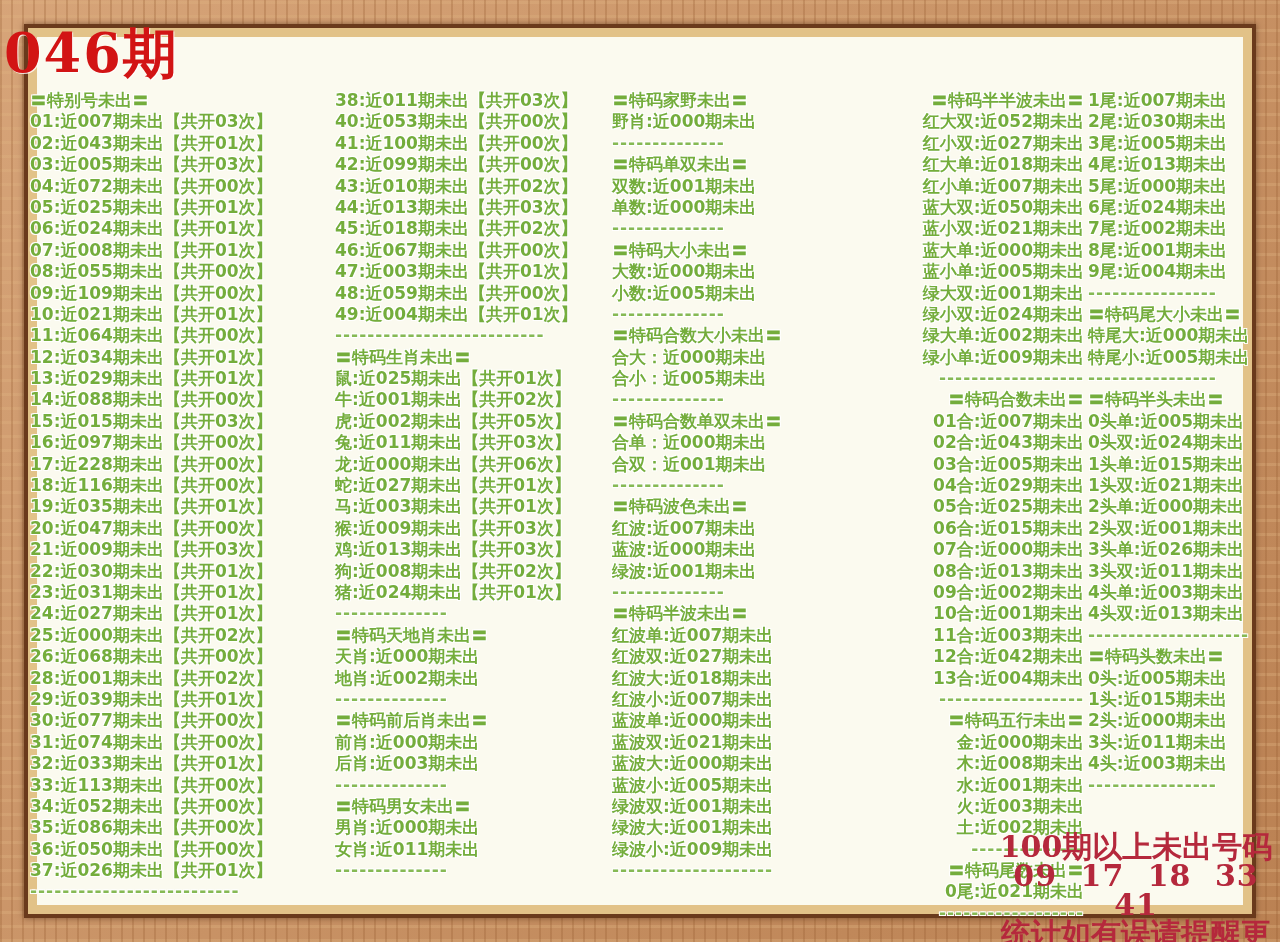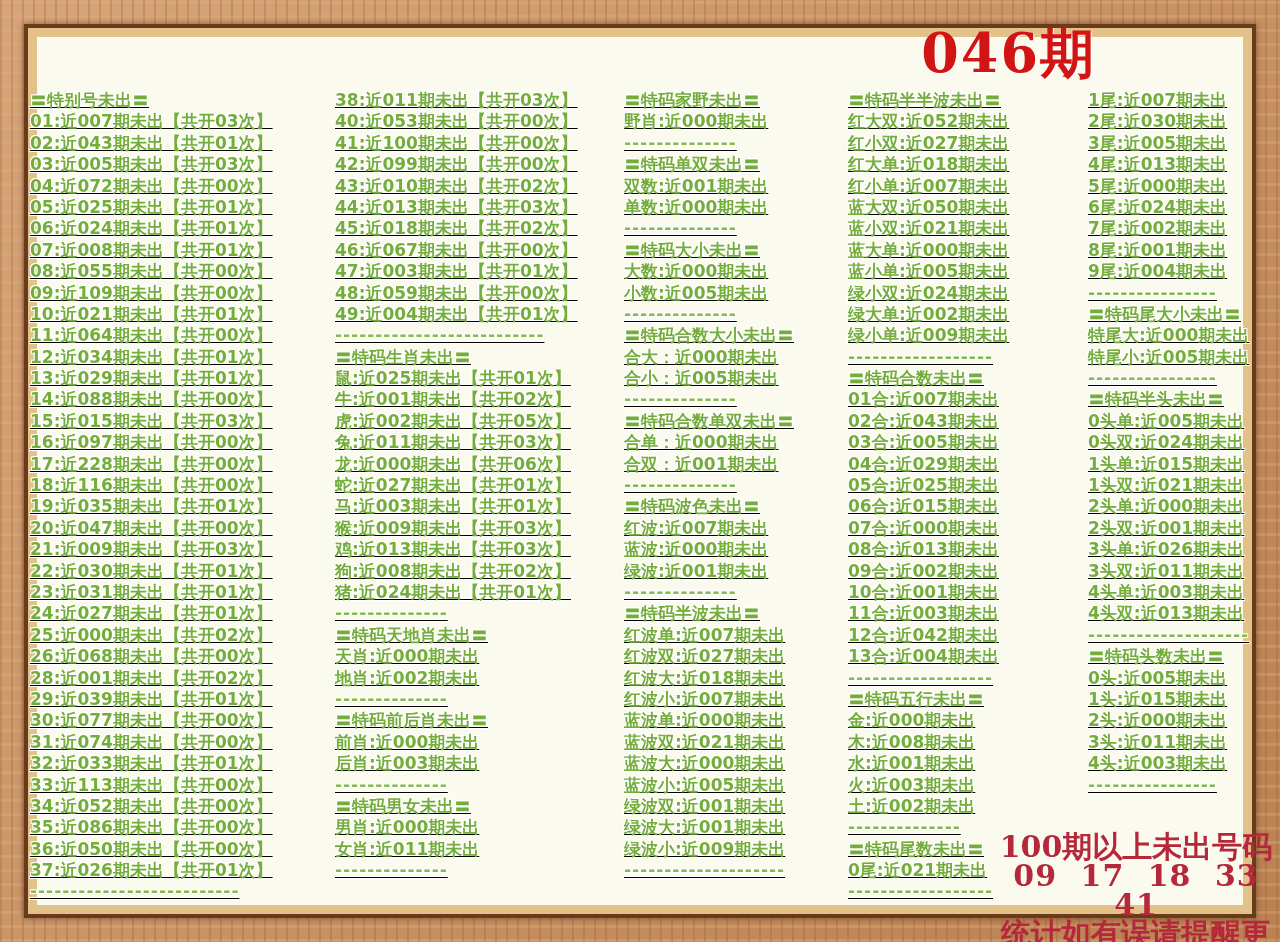--- a/index.html
+++ b/index.html
@@ -23,29 +23,29 @@
     box-shadow:0 0 6px rgba(60,30,10,.55);
   }
   .mat{
     position:absolute;inset:0;
     border:9px solid #e2c288;
     background:#fbfaef;
   }
   
   .overlay{position:absolute;inset:0;}
   .title{
-    position:absolute;top:18px;left:16px;width:1080px;
-    text-align:right;
+    position:absolute;top:18px;left:4px;width:1080px;
+    text-align:left;
     font-size:54px;font-weight:bold;color:#d21414;
     font-family:"DejaVu Serif","DejaVu Sans",serif;
     letter-spacing:2px;
     text-shadow:1px 1px 0 rgba(255,255,255,.8);
   }
   .cols{position:absolute;left:0;top:90px;width:1280px;}
-  .col{position:absolute;top:0;text-decoration:underline;}
+  .col{position:absolute;top:0;}
   .line{
     white-space:nowrap;
     height:21.4px;line-height:21.4px;
     font-size:17px;font-weight:bold;color:#74ad3c;
     text-shadow:-1px -1px 0 #fff,1px -1px 0 #fff,-1px 1px 0 #fff,1px 1px 0 #fff;
   }
   .line.hdr{color:#74ad3c;}
   .line.divline{letter-spacing:1px;color:#86b954;}
   .footer{
     position:absolute;left:998px;top:832px;width:276px;
@@ -139,21 +139,21 @@
         <div class="line divline">--------------</div>
         <div class="line hdr">〓特码前后肖未出〓</div>
         <div class="line">前肖:近000期未出</div>
         <div class="line">后肖:近003期未出</div>
         <div class="line divline">--------------</div>
         <div class="line hdr">〓特码男女未出〓</div>
         <div class="line">男肖:近000期未出</div>
         <div class="line">女肖:近011期未出</div>
         <div class="line divline">--------------</div>
       </div>
-      <div class="col" style="left: 612px; width: 232px; margin-left: 12px;">
+      <div class="col" style="left: 612px; width: 232px;">
         <div class="line hdr">〓特码家野未出〓</div>
         <div class="line">野肖:近000期未出</div>
         <div class="line divline">--------------</div>
         <div class="line hdr">〓特码单双未出〓</div>
         <div class="line">双数:近001期未出</div>
         <div class="line">单数:近000期未出</div>
         <div class="line divline">--------------</div>
         <div class="line hdr">〓特码大小未出〓</div>
         <div class="line">大数:近000期未出</div>
         <div class="line">小数:近005期未出</div>
@@ -178,30 +178,31 @@
         <div class="line">红波小:近007期未出</div>
         <div class="line">蓝波单:近000期未出</div>
         <div class="line">蓝波双:近021期未出</div>
         <div class="line">蓝波大:近000期未出</div>
         <div class="line">蓝波小:近005期未出</div>
         <div class="line">绿波双:近001期未出</div>
         <div class="line">绿波大:近001期未出</div>
         <div class="line">绿波小:近009期未出</div>
         <div class="line divline">--------------------</div>
       </div>
-      <div class="col" style="left: 848px; width: 236px;">
+      <div class="col" style="left: 848px; width: 236px; text-align: right;">
         <div class="line hdr">〓特码半半波未出〓</div>
         <div class="line">红大双:近052期未出</div>
         <div class="line">红小双:近027期未出</div>
         <div class="line">红大单:近018期未出</div>
         <div class="line">红小单:近007期未出</div>
         <div class="line">蓝大双:近050期未出</div>
         <div class="line">蓝小双:近021期未出</div>
         <div class="line">蓝大单:近000期未出</div>
         <div class="line">蓝小单:近005期未出</div>
+        <div class="line">绿大双:近001期未出</div>
         <div class="line">绿小双:近024期未出</div>
         <div class="line">绿大单:近002期未出</div>
         <div class="line">绿小单:近009期未出</div>
         <div class="line divline">------------------</div>
         <div class="line hdr">〓特码合数未出〓</div>
         <div class="line">01合:近007期未出</div>
         <div class="line">02合:近043期未出</div>
         <div class="line">03合:近005期未出</div>
         <div class="line">04合:近029期未出</div>
         <div class="line">05合:近025期未出</div>

